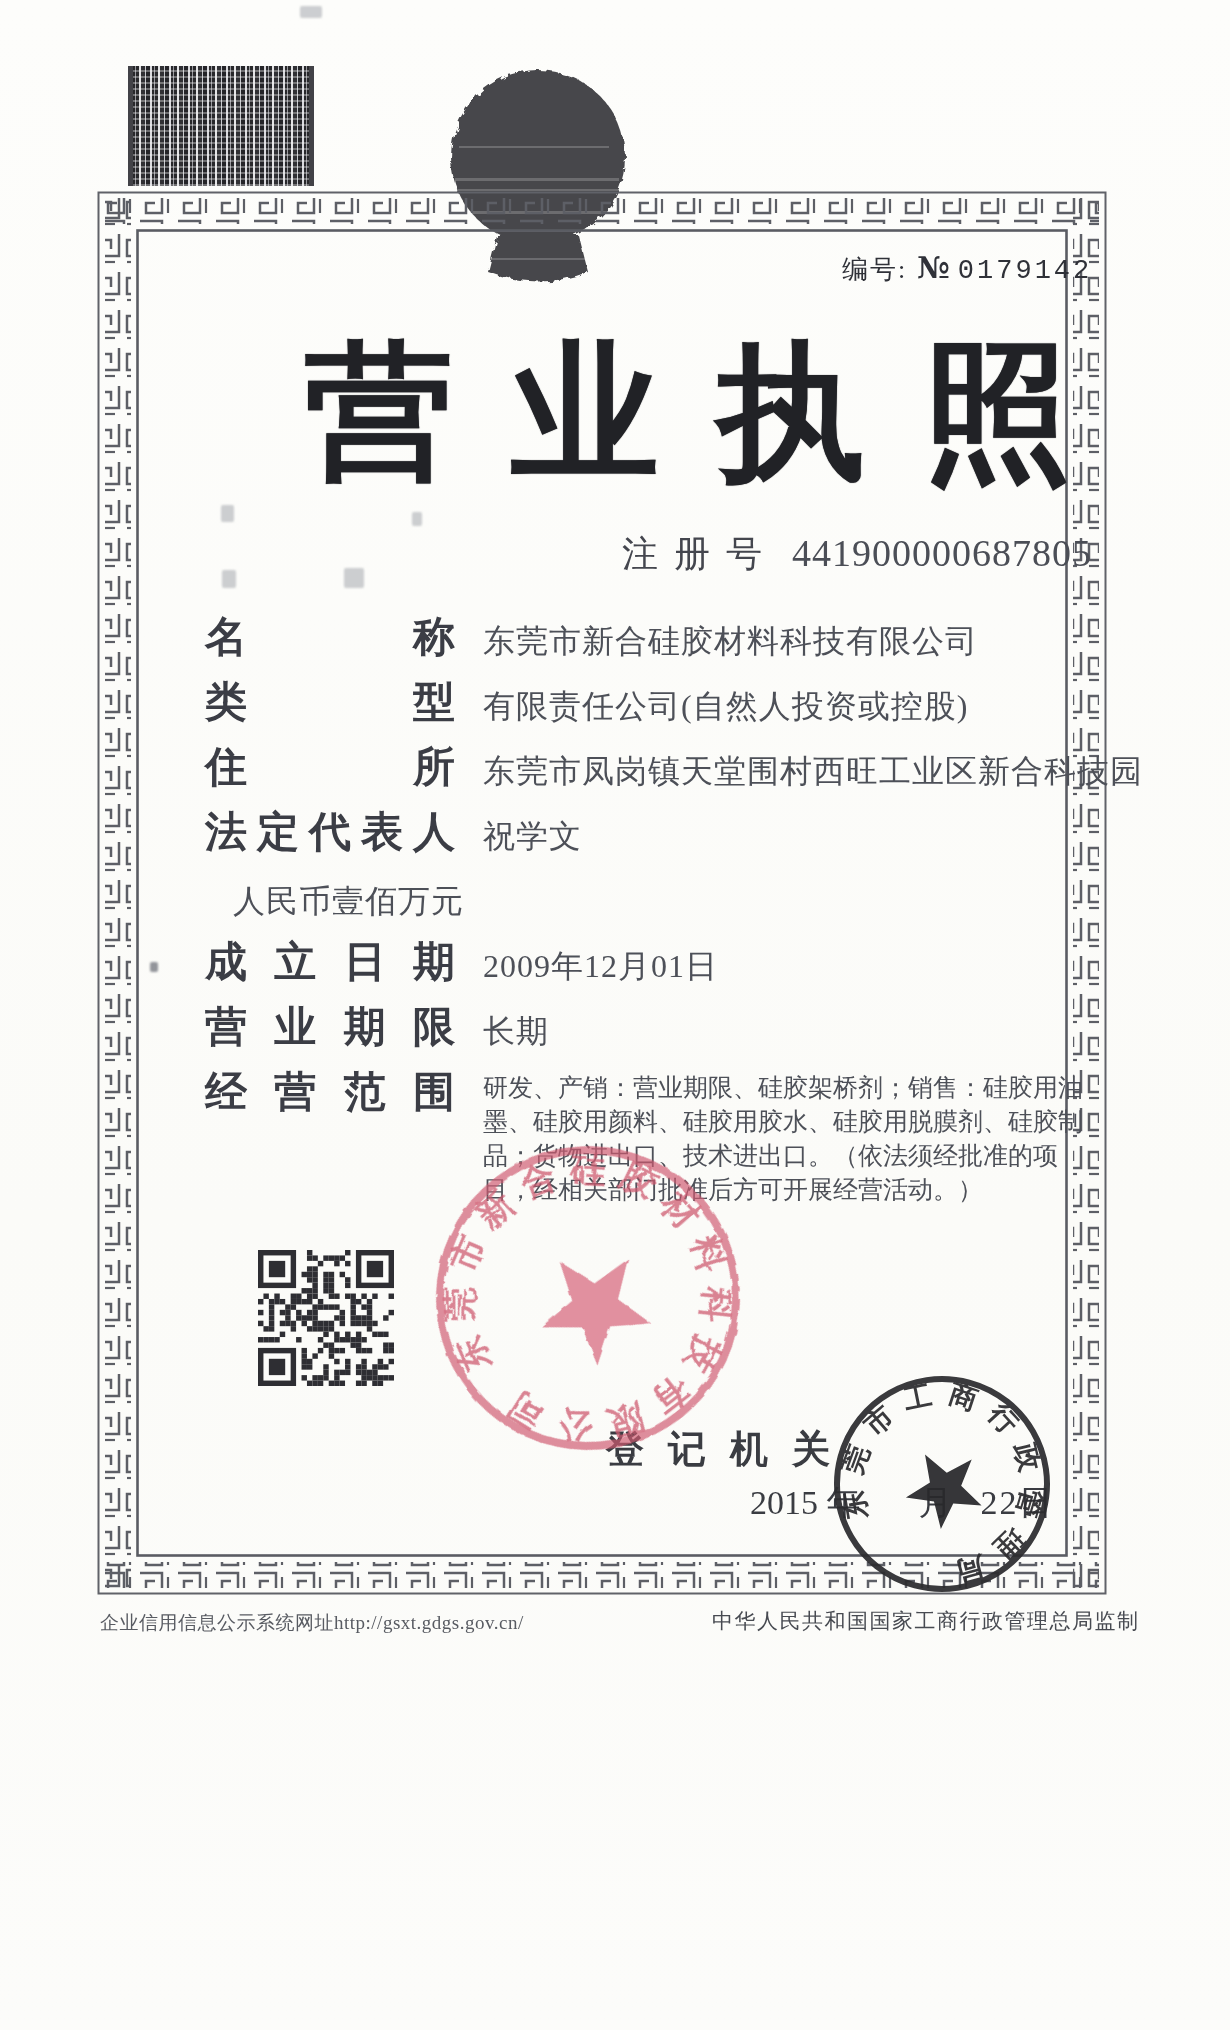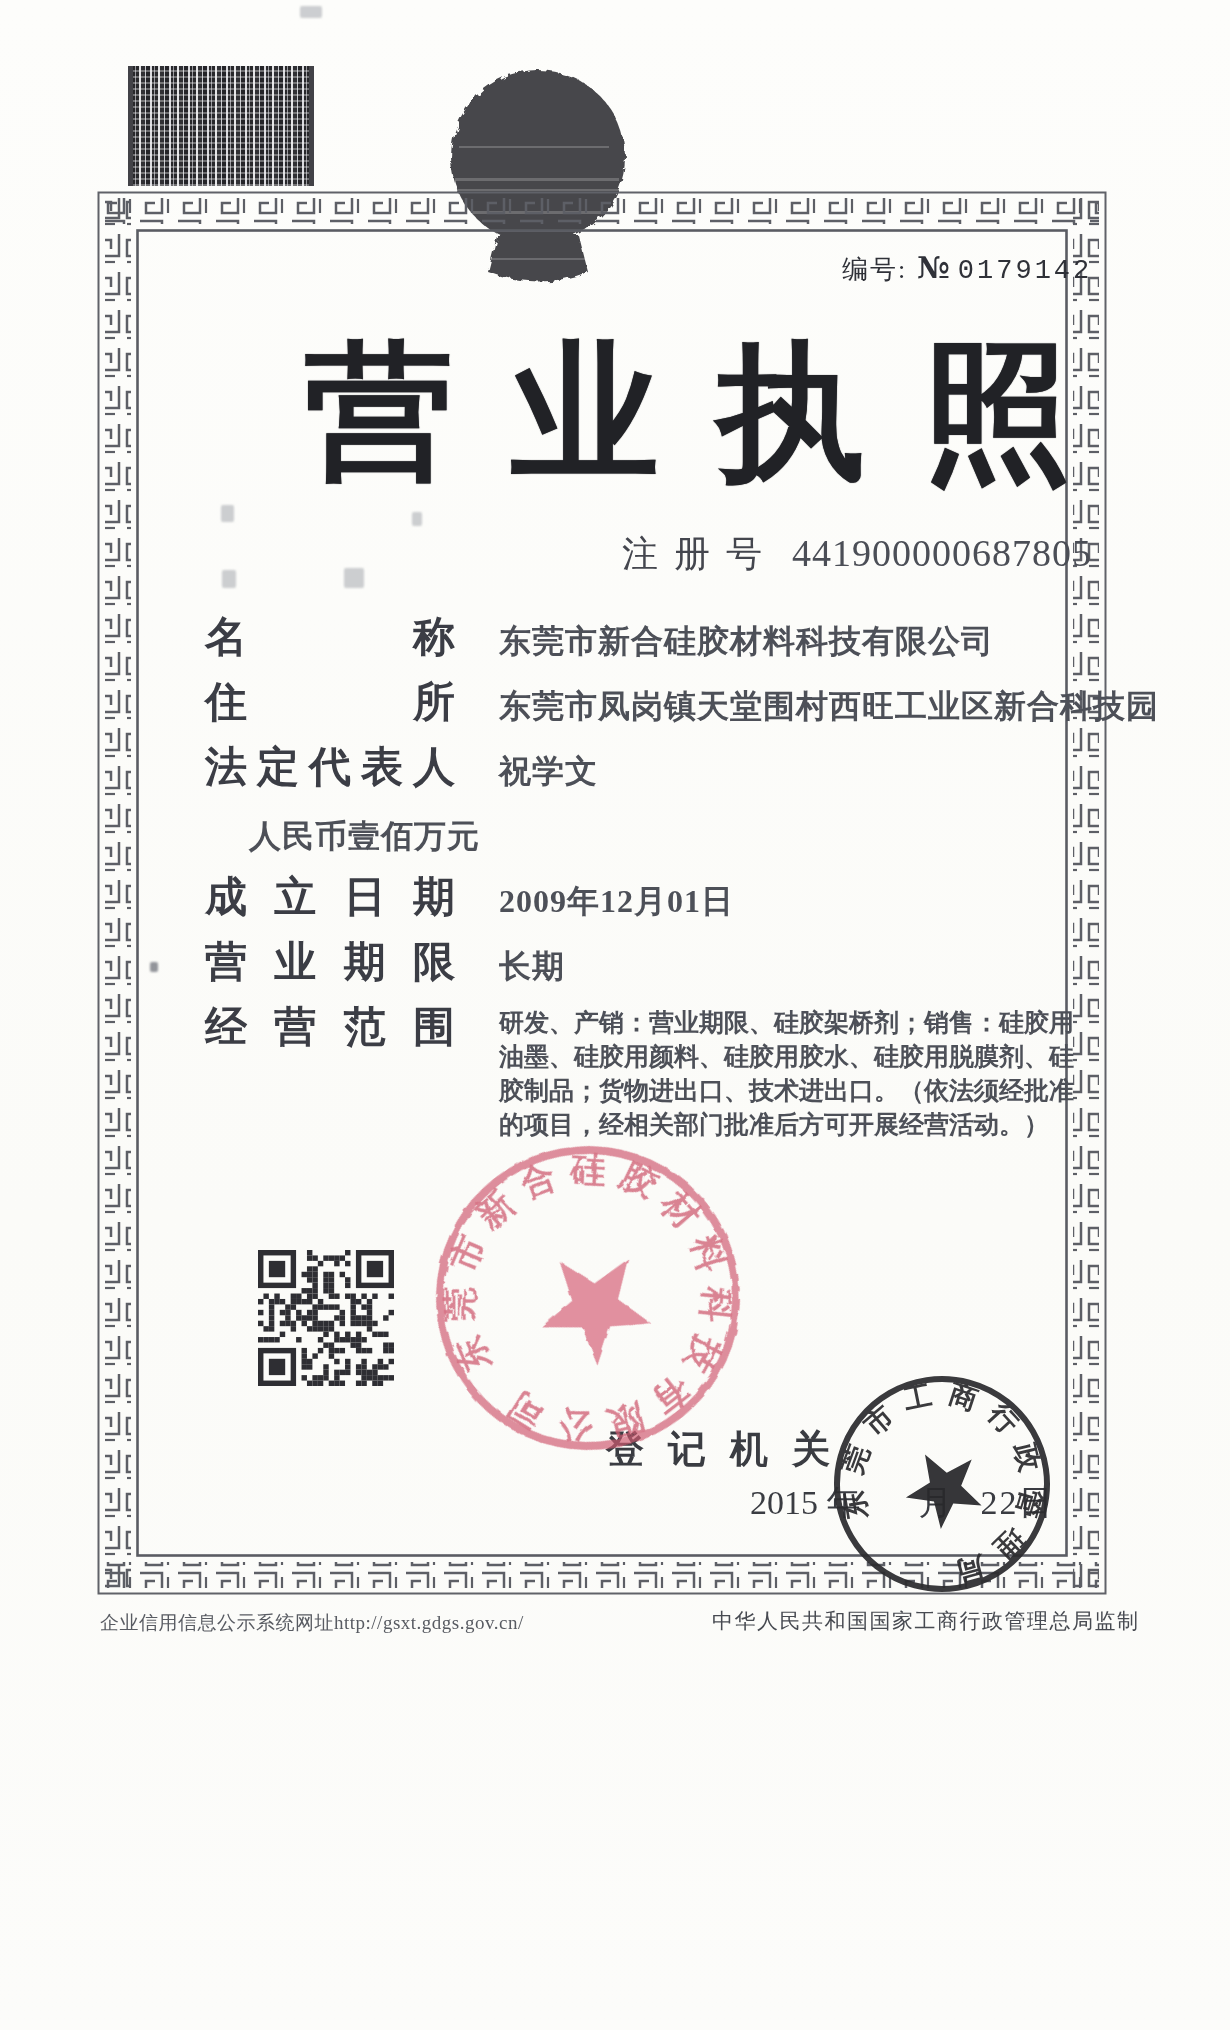--- a/index.html
+++ b/index.html
@@ -37,22 +37,22 @@
   .regno .lbl{font-size:36px; letter-spacing:16px; color:#44464e;}
   .regno .val{font-size:38px; letter-spacing:1px; margin-left:10px; color:#4b4e56;}
   
   .fields{position:absolute; left:205px; top:612px; width:885px;}
   .frow{position:relative; display:flex; align-items:flex-start; min-height:65px;}
   .frow .flabel{
     width:250px; flex:0 0 250px; font-size:42px; line-height:50px; font-weight:700;
     color:#3b3d45; text-align:justify; text-align-last:justify;
   }
   .frow .fvalue{
-    margin-left:44px; font-size:32px; line-height:46px; color:#4d5058; letter-spacing:1px;
-    padding-top:6px; white-space:nowrap;font-weight:bold;
+    margin-left:28px; font-size:32px; line-height:46px; color:#4d5058; letter-spacing:1px;
+    padding-top:6px; white-space:nowrap;
   }
   .frow.scope .fvalue{
     white-space:normal; width:605px; font-size:25px; line-height:34px; letter-spacing:0; padding-top:4px;
   }
   
   .qr{position:absolute; left:258px; top:1250px; width:136px; height:136px; filter:blur(.3px);}
   
   .company-seal{position:absolute; left:428px; top:1138px; width:320px; height:320px; transform:rotate(-38deg); opacity:.85; z-index:6;}
   .registry-seal{position:absolute; left:822px; top:1364px; width:240px; height:240px; transform:rotate(-30deg); opacity:.93; z-index:6;}
   
@@ -134,20 +134,24 @@
 
   <div class="regno">
     <span class="lbl">注册号</span>
     <span class="val">441900000687805</span>
   </div>
 
   <div class="fields">
     <div class="frow">
       <div class="flabel">名称</div>
       <div class="fvalue">东莞市新合硅胶材料科技有限公司</div>
+    </div>
+    <div class="frow">
+      <div class="flabel">类型</div>
+      <div class="fvalue">有限责任公司(自然人投资或控股)</div>
     </div>
     <div class="frow">
       <div class="flabel">住所</div>
       <div class="fvalue">东莞市凤岗镇天堂围村西旺工业区新合科技园</div>
     </div>
     <div class="frow">
       <div class="flabel">法定代表人</div>
       <div class="fvalue">祝学文</div>
     </div>
     <div class="frow">

